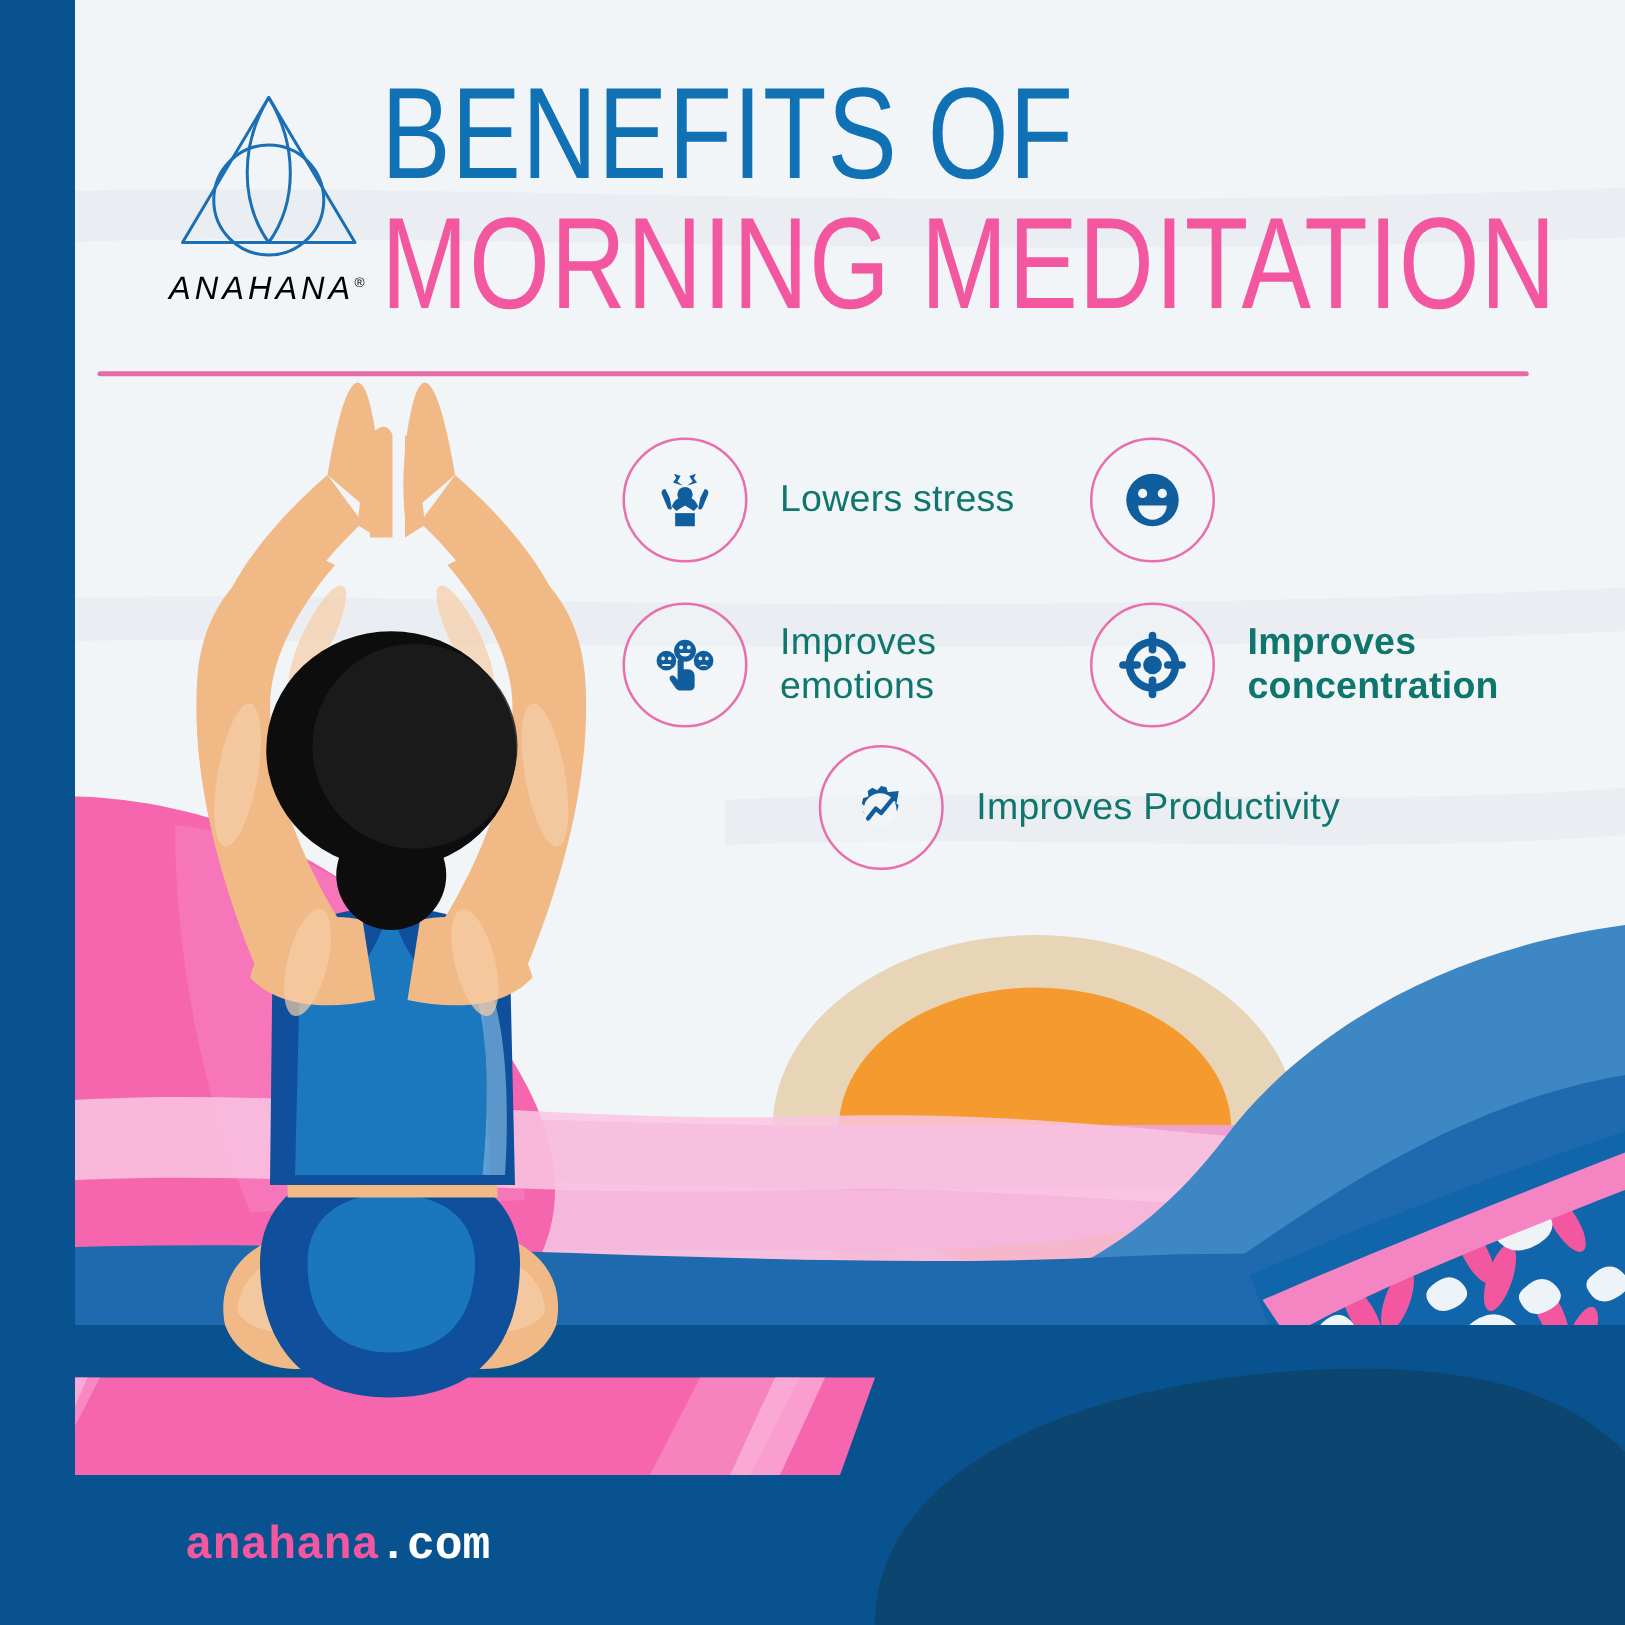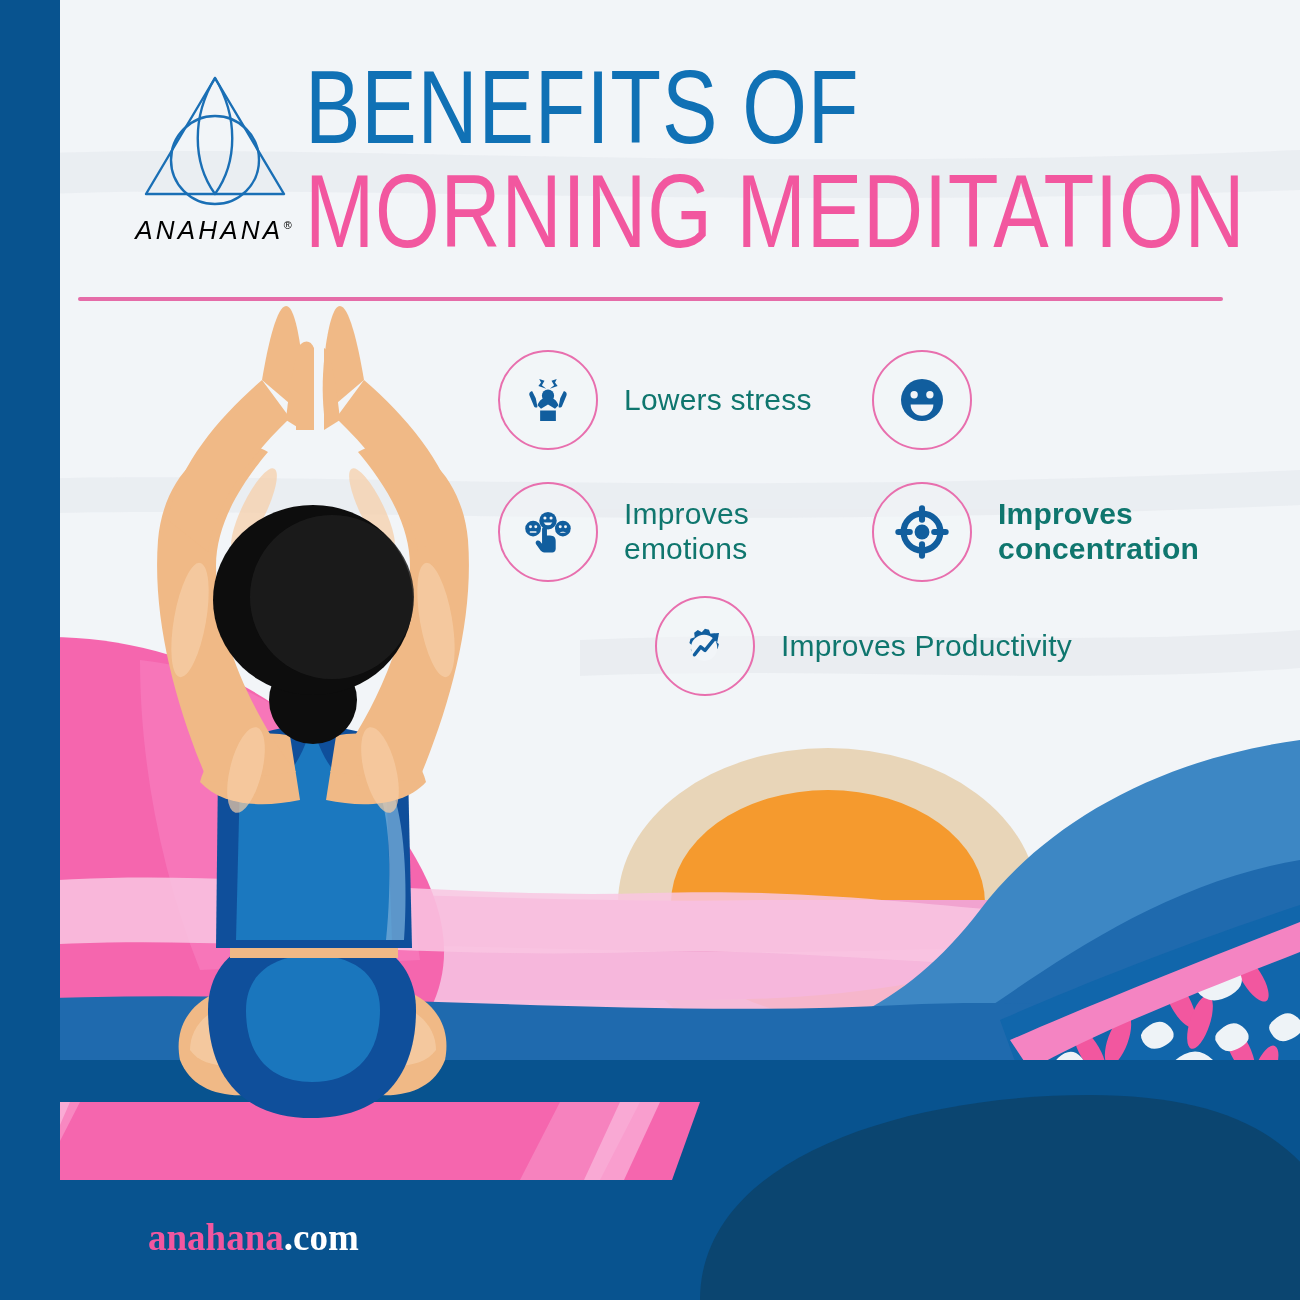--- a/index.html
+++ b/index.html
@@ -89,21 +89,21 @@
   .b1 { left:498px; top:10px; }
   .b2 { left:872px; top:10px; }
   .b3 { left:498px; top:142px; }
   .b4 { left:872px; top:142px;font-weight:bold; }
   .b5 { left:655px; top:256px; }
 
   
   .footer {
     position:absolute; left:148px; top:1216px;
     z-index:30;
-    font-family:Liberation Serif, serif;
+    font-family:Liberation Mono, monospace;
     font-weight:bold;
     font-size:37px;
     letter-spacing:0px;
   }
   .footer .brand { color:#f2579f; }
   .footer .tld { color:#ffffff; }
 </style>
 </head>
 <body>
 

